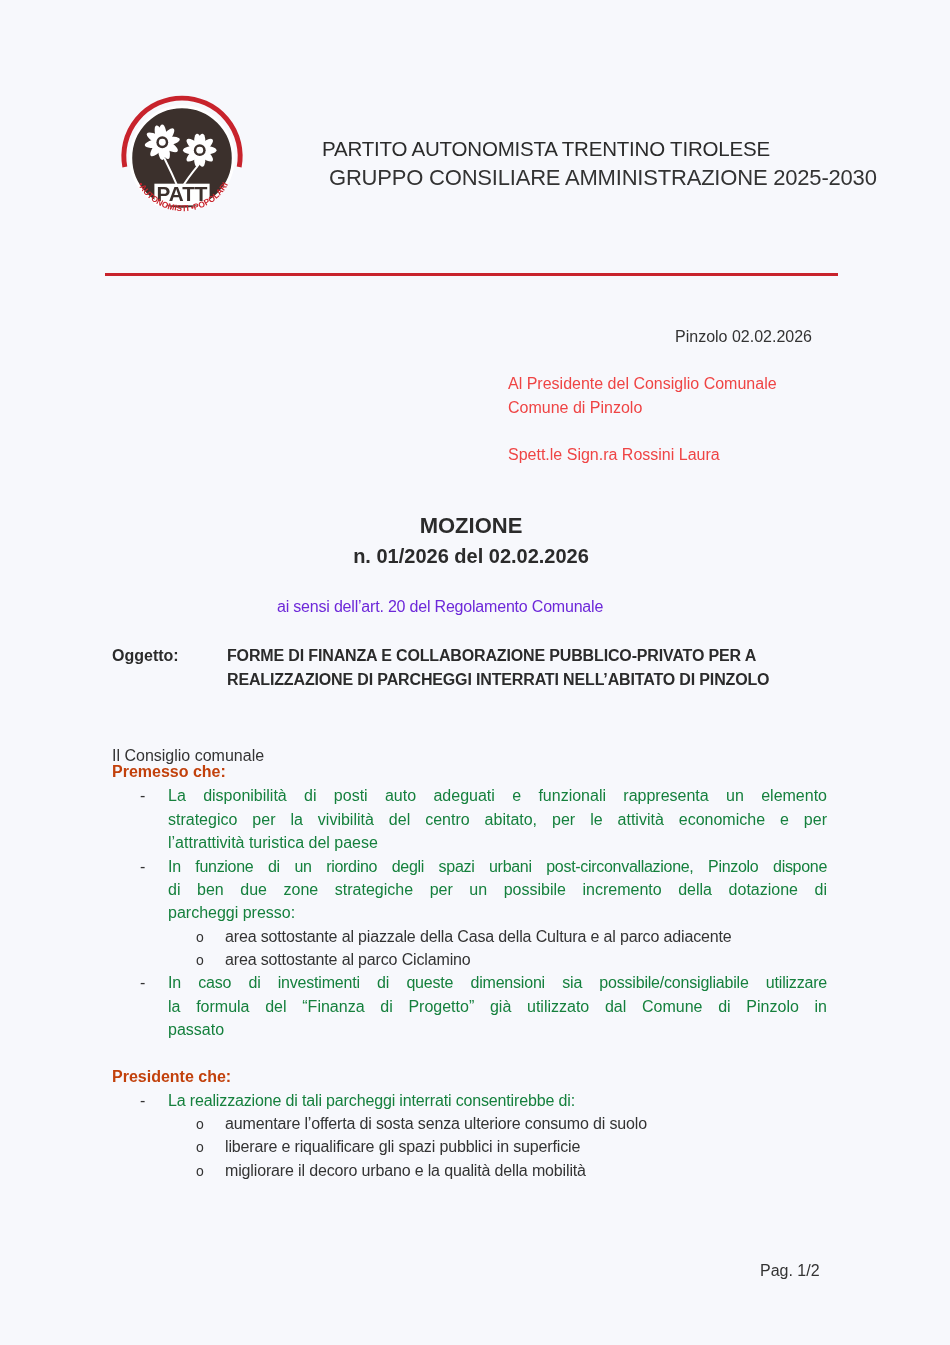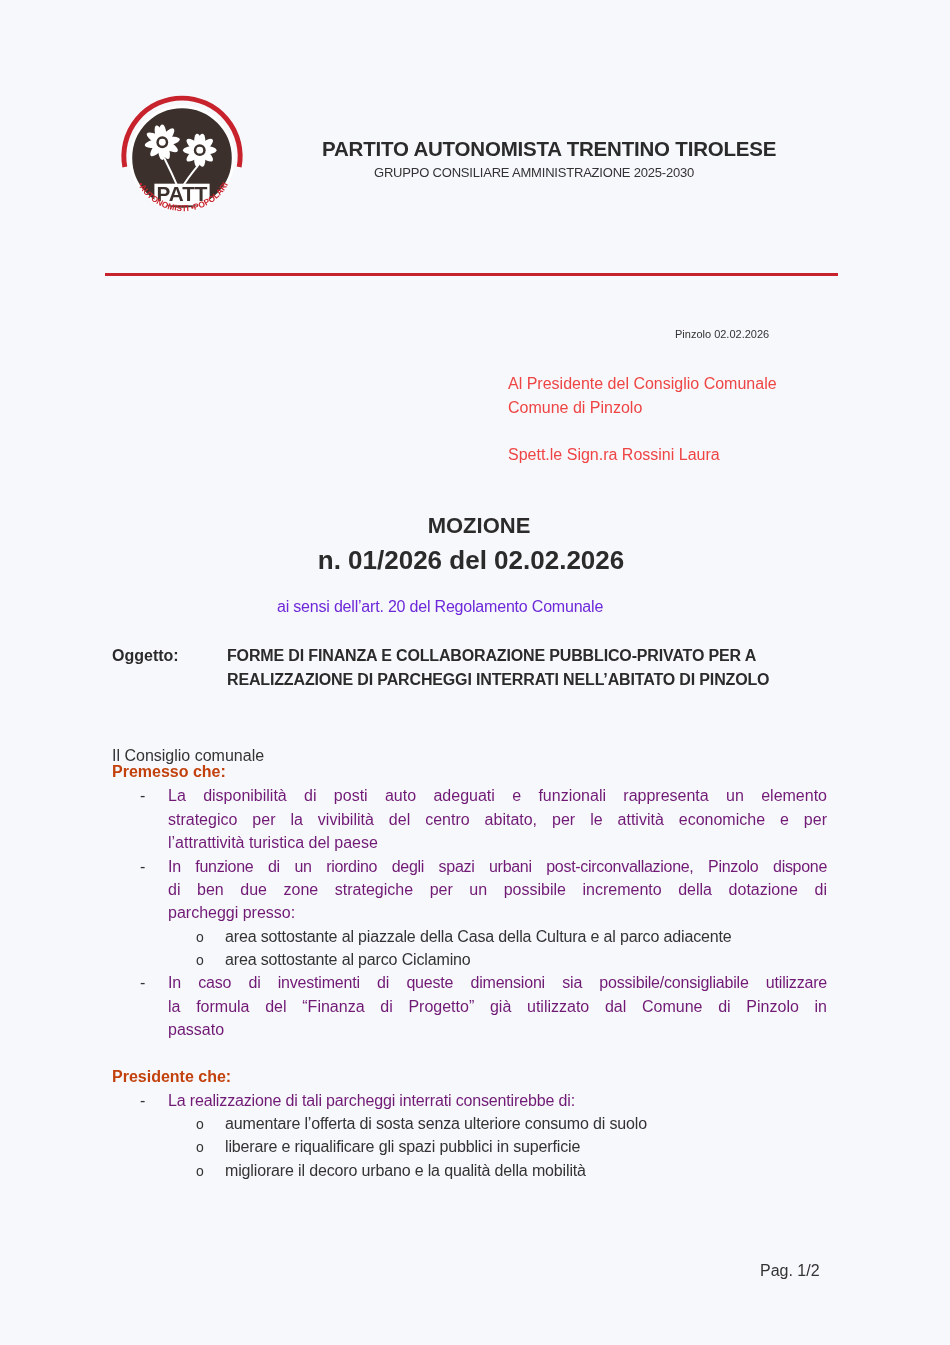--- a/index.html
+++ b/index.html
@@ -2,34 +2,34 @@
 <html><head>
 <meta charset="utf-8">
 <style>
   html, body { margin: 0; padding: 0; }
   body {
     width: 950px; height: 1345px; background: #f7f8fc; position: relative; overflow: hidden;
     font-family: "Liberation Sans", sans-serif; color: #2a2a2a;
   }
   .abs { position: absolute; }
   #logo { left: 113px; top: 93px; width: 138px; height: 138px; }
-  #org-name { left: 322px; top: 137px; font-size: 20.5px; font-weight: bold; color: #2b2b2b; letter-spacing: -0.2px; }
-  #org-group { left: 329px; top: 165px; font-size: 13px; color: #333; letter-spacing: -0.2px; margin-left: 45px; }
+  #org-name { left: 322px; top: 137px; font-size: 20.5px; font-weight: normal; color: #2b2b2b; letter-spacing: -0.2px; }
+  #org-group { left: 329px; top: 165px; font-size: 22px; color: #333; letter-spacing: -0.2px; }
   #header-rule { left: 105px; top: 273px; width: 733px; height: 3px; background: #c8232c; }
-  #place-date { left: 675px; top: 328px; font-size: 11px; color: #333; }
+  #place-date { left: 675px; top: 328px; font-size: 16px; color: #333; }
   .addr { left: 496px; font-size: 16px; color: #ef4444; margin-left: 12px; }
-  #doc-title { left: 0; width: 942px; top: 513px; text-align: center; font-size: 22px; font-weight: bold; color: #2b2b2b; padding-left: 8px; }
-  #doc-number { left: 0; width: 942px; top: 545px; text-align: center; font-size: 26px; font-weight: bold; color: #2b2b2b; }
+  #doc-title { left: 0; width: 942px; top: 513px; text-align: center; font-size: 22px; font-weight: bold; color: #2b2b2b; }
+  #doc-number { left: 0; width: 942px; top: 545px; text-align: center; font-size: 20px; font-weight: bold; color: #2b2b2b; }
   #legal-basis { left: 277px; top: 598px; font-size: 16px; color: #6d28d9; letter-spacing: -0.2px; }
   #subject-label { left: 112px; top: 647px; font-size: 16px; font-weight: bold; color: #2b2b2b; }
   .subject-line { left: 227px; font-size: 16px; font-weight: bold; color: #2b2b2b; letter-spacing: -0.15px; }
   #council { left: 112px; top: 717px; font-size: 16px; color: #333; margin-top: 30px; }
   .sec-head { left: 112px; font-size: 16px; font-weight: bold; color: #c2410c; }
   .dash { left: 140px; font-size: 16px; color: #333; }
-  .line { left: 168px; font-size: 16px; color: #701a75; white-space: nowrap; }
+  .line { left: 168px; font-size: 16px; color: #15803d; white-space: nowrap; }
   .just { width: 659px; text-align: justify; text-align-last: justify; }
   .circ { left: 196px; font-size: 14px; color: #333; }
   .sub { left: 225px; font-size: 16px; color: #333; white-space: nowrap; letter-spacing: -0.15px; }
   #page-num { left: 760px; top: 1262px; font-size: 16px; color: #333; text-align: center; }
 </style>
 </head>
 <body>
 
 <svg id="logo" class="abs" viewBox="0 0 140 140">
   <defs>

